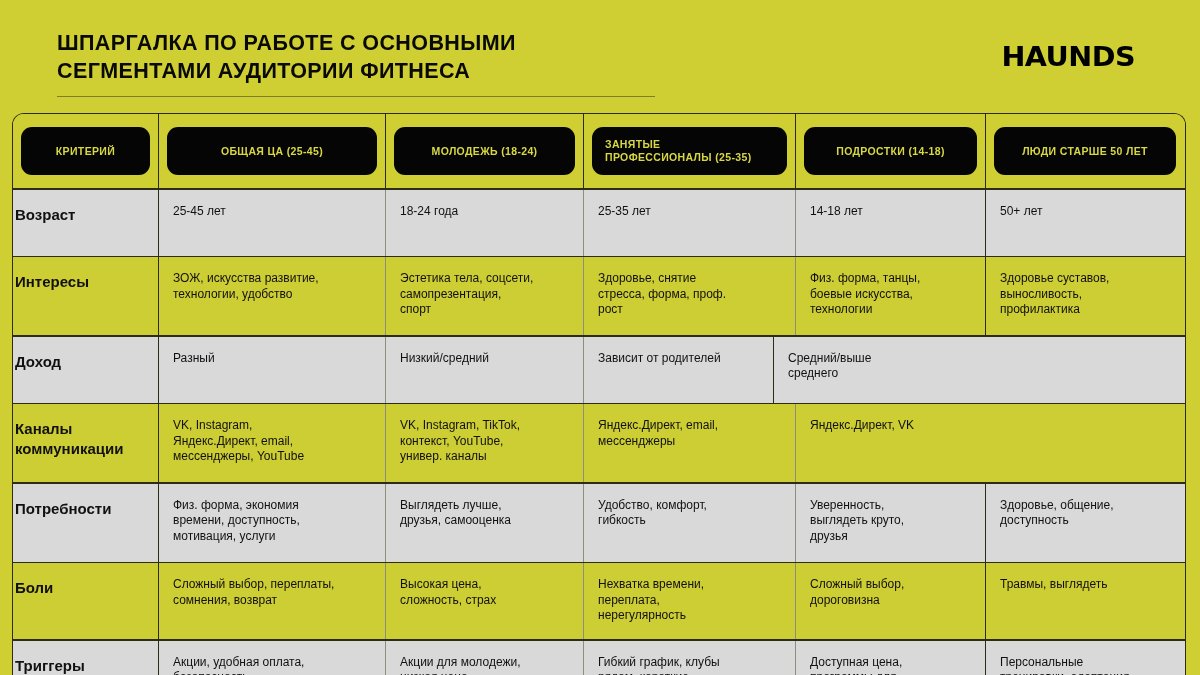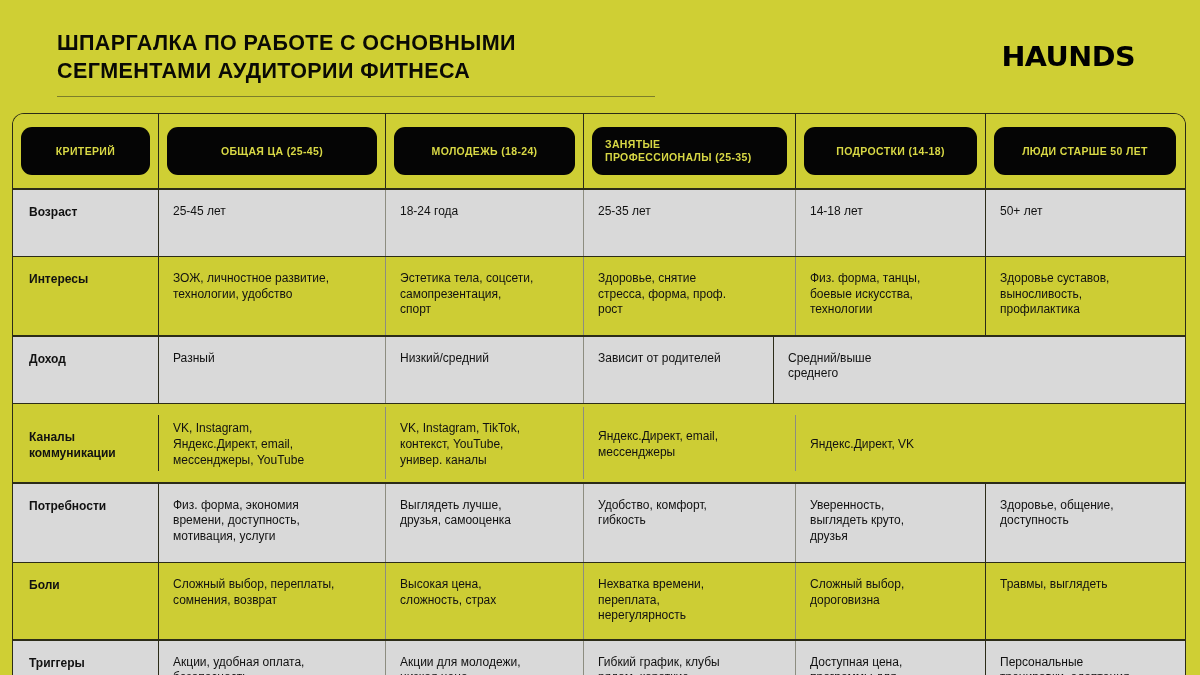--- a/index.html
+++ b/index.html
@@ -70,22 +70,22 @@
   .row-body .cell{
     box-sizing:border-box;
     padding:14px 10px 10px 14px;
     font-size:12px;line-height:1.31;color:#111;
     border-right:1px solid #8d8d80;
     display:block;
     white-space:pre-line;
   }
   .row-body .cell:last-child{border-right:none;}
   .row-body .cell.lbl{
-    font-weight:bold;font-size:12px;
-    padding-left:16px;padding-top:15px;
+    font-weight:bold;font-size:15px;
+    padding-left:2px;padding-top:15px;
     border-right:1.5px solid #2c2c18;
   }
   .row-body .cell.c4{border-right:1.5px solid #2c2c18;}
 
   
   .c0{width:146px;flex:0 0 146px;}
   .c1{width:227px;flex:0 0 227px;}
   .c2{width:198px;flex:0 0 198px;}
   .c3{width:212px;flex:0 0 212px;}
   .c4{width:190px;flex:0 0 190px;}
@@ -133,21 +133,21 @@
           <div class="cell lbl c0">Возраст</div>
           <div class="cell c1">25-45 лет</div>
           <div class="cell c2">18-24 года</div>
           <div class="cell c3">25-35 лет</div>
           <div class="cell c4">14-18 лет</div>
           <div class="cell c5">50+ лет</div>
         </div>
         <div class="sep"></div>
         <div class="row row-body olive" style="height: 78px;">
           <div class="cell lbl c0">Интересы</div>
-          <div class="cell c1">ЗОЖ, личностное развитие,
+          <div class="cell c1">ЗОЖ, искусства развитие,
 технологии, удобство</div>
           <div class="cell c2">Эстетика тела, соцсети,
 самопрезентация,
 спорт</div>
           <div class="cell c3">Здоровье, снятие
 стресса, форма, проф.
 рост</div>
           <div class="cell c4">Физ. форма, танцы,
 боевые искусства,
 технологии</div>
@@ -158,21 +158,21 @@
         <div class="sep"></div>
         <div class="row row-body gray" style="height: 66px;">
           <div class="cell lbl c0">Доход</div>
           <div class="cell c1">Разный</div>
           <div class="cell c2">Низкий/средний</div>
           <div class="cell c4">Зависит от родителей</div>
           <div class="cell c3">Средний/выше
 среднего</div>
         </div>
         <div class="sep"></div>
-        <div class="row row-body olive" style="height: 78px; align-items: center;">
+        <div class="row row-body olive" style="height: 78px;">
           <div class="cell lbl c0">Каналы
 коммуникации</div>
           <div class="cell c1">VK, Instagram,
 Яндекс.Директ, email,
 мессенджеры, YouTube</div>
           <div class="cell c2">VK, Instagram, TikTok,
 контекст, YouTube,
 универ. каналы</div>
           <div class="cell c3">Яндекс.Директ, email,
 мессенджеры</div>

